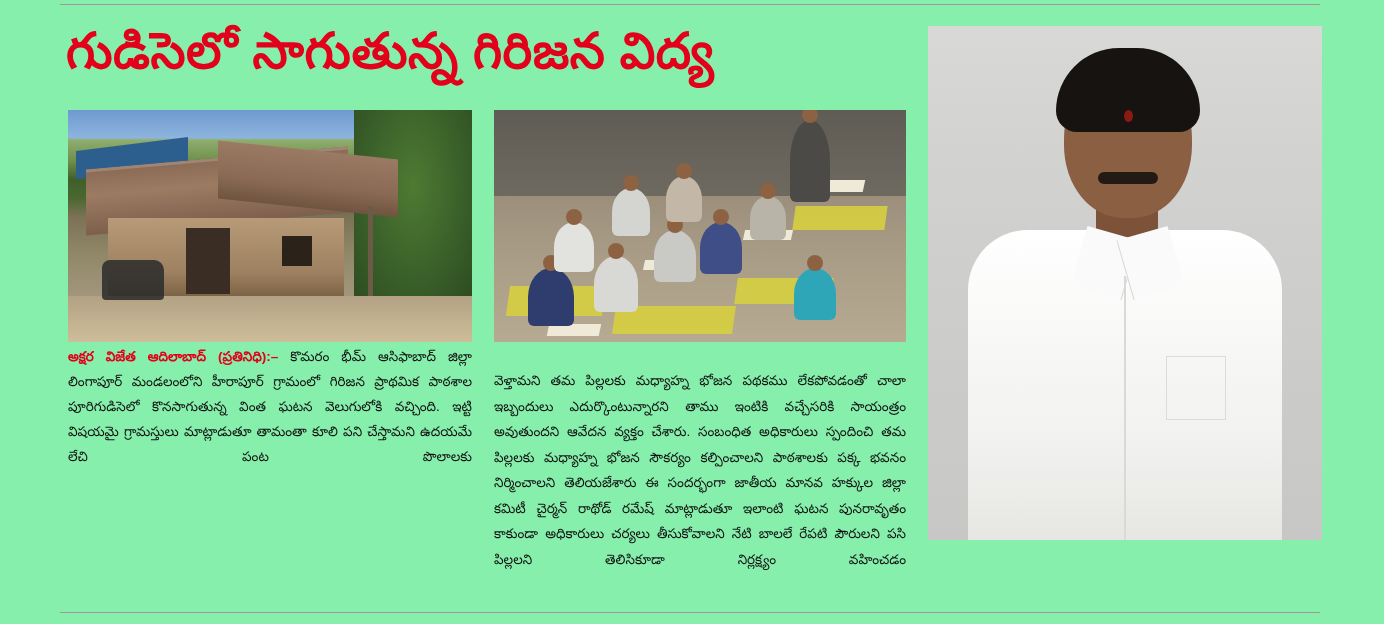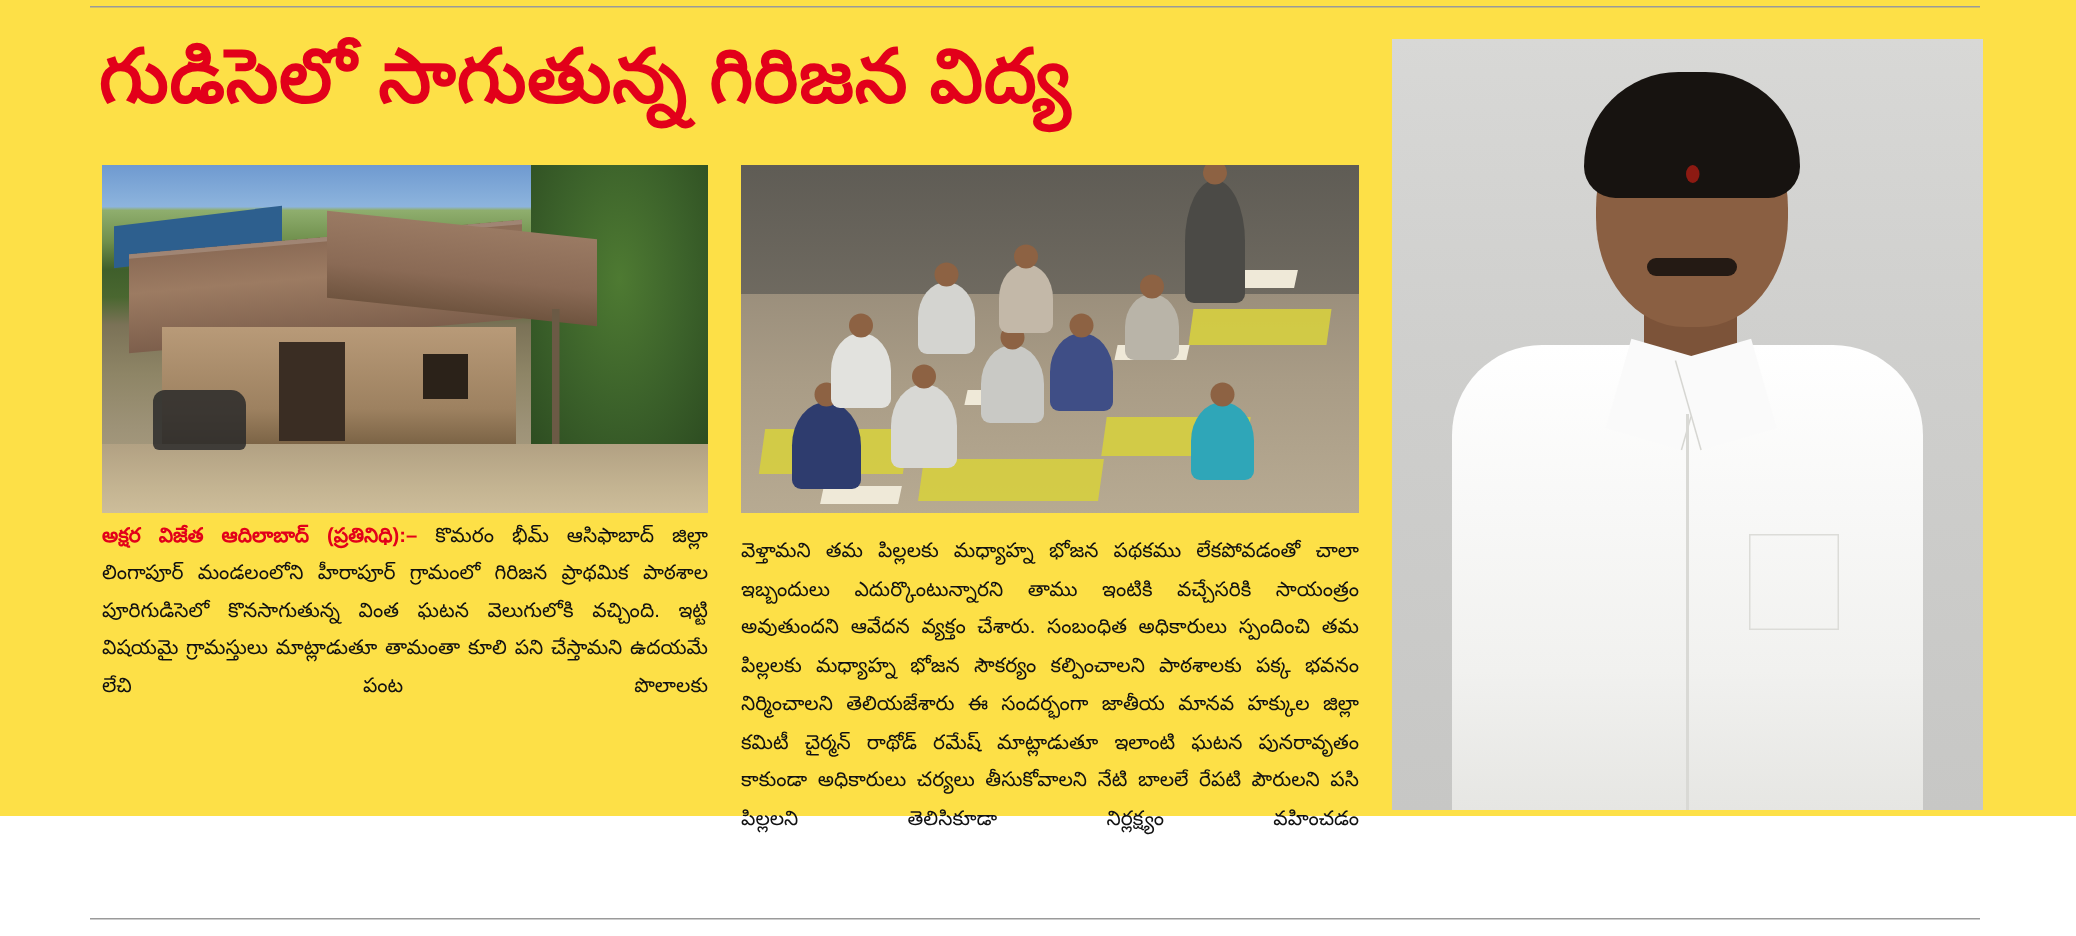--- a/index.html
+++ b/index.html
@@ -10,22 +10,22 @@
   body {
     width: 1384px;
     height: 624px;
     overflow: hidden;
     font-family: "Liberation Sans", sans-serif;
     color: #111111;
   }
   #page {
     position: relative;
     width: 1384px;
-    height: 544px;
-    background: #fde047;
+    height: 624px;
+    background: #86efac;
     box-sizing: border-box;
   }
   
   .rule-top {
     position: absolute;
     left: 60px;
     top: 4px;
     width: 1260px;
     height: 1px;
     background: #9a9a9a;
@@ -234,21 +234,21 @@
     background: #8d6243;
     display: block;
   }
   .book {
     position: absolute;
     background: #efe9d8;
     transform: skewX(-12deg);
   }
 
   .mid-text {
-    margin-top: 12px;
+    margin-top: 26px;
     font-size: 13.5px;
     line-height: 25.5px;
     text-align: justify;
     text-align-last: justify;
     color: #111111;
     word-spacing: 1px;
   }
 
   
   .col-right {

